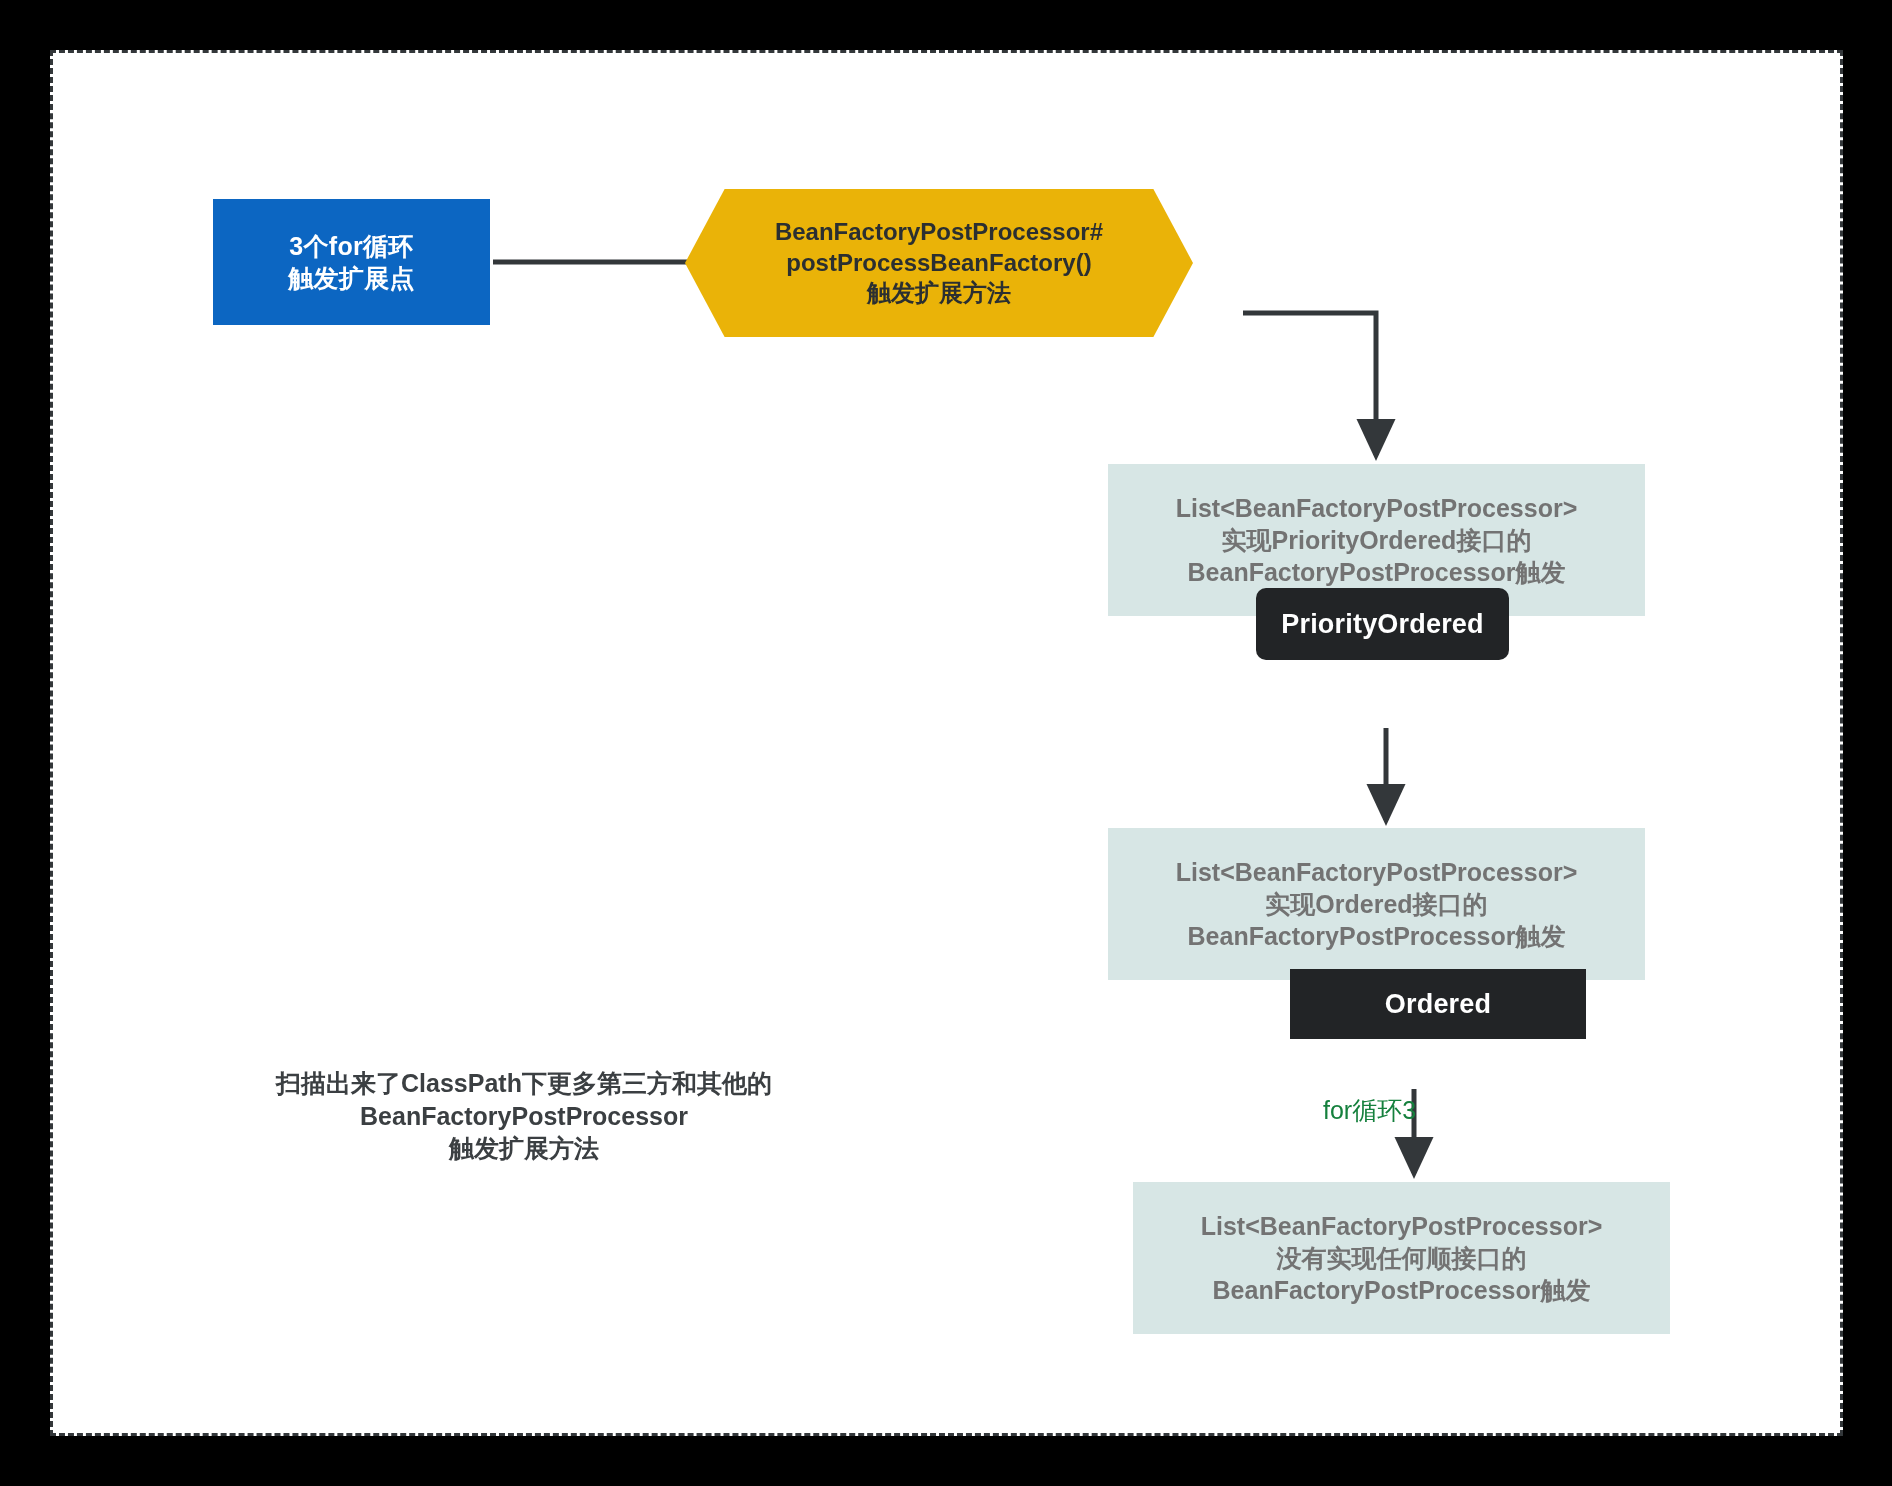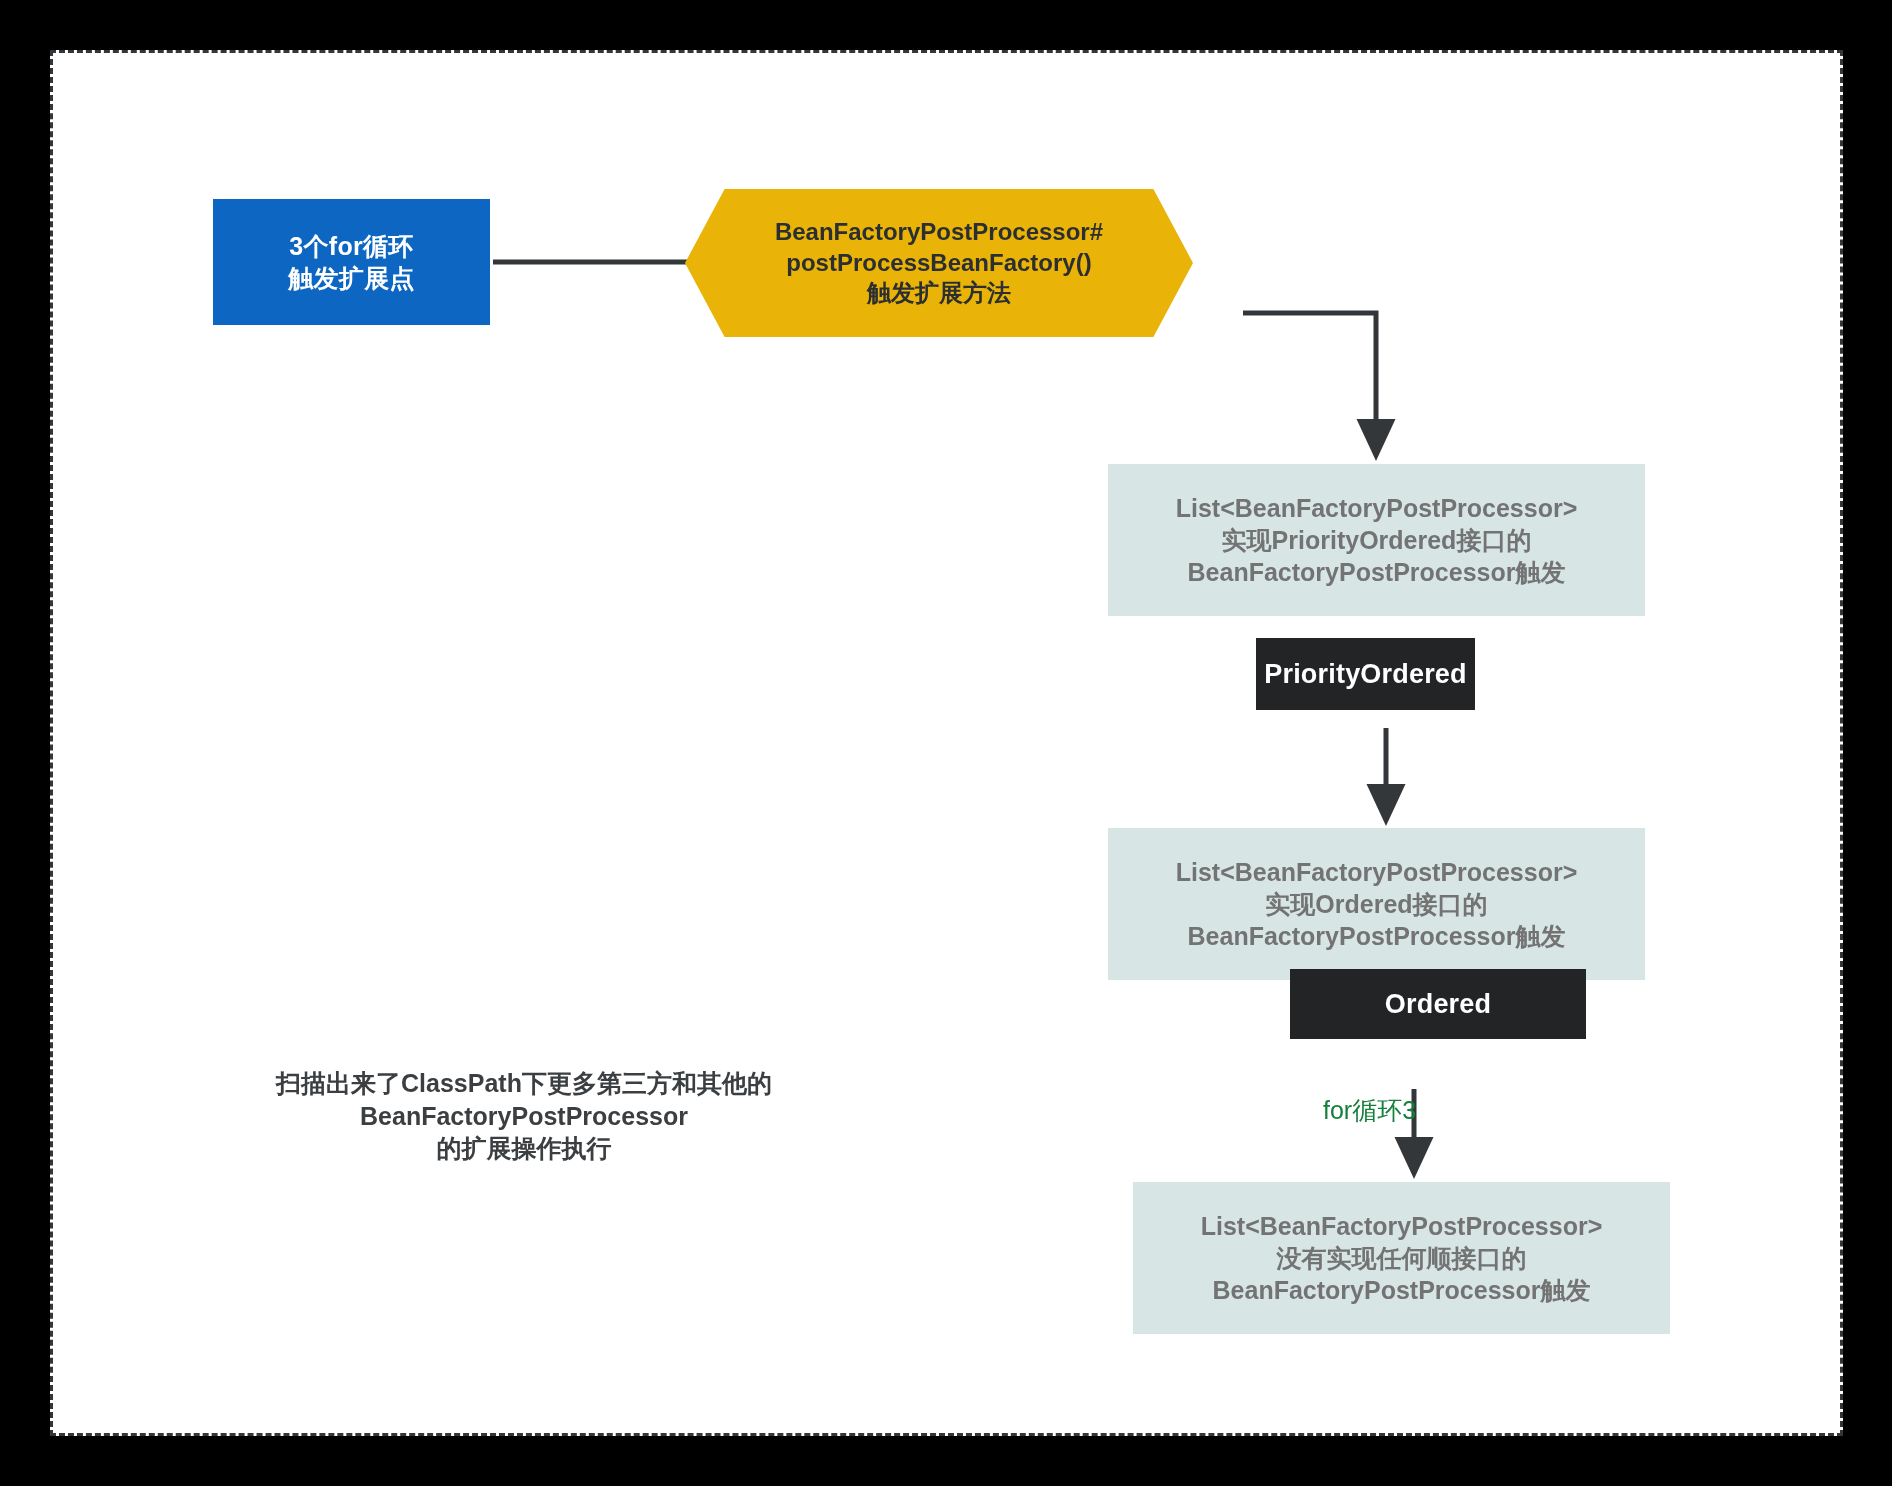--- a/index.html
+++ b/index.html
@@ -74,21 +74,21 @@
   #teal-box-2 { left: 1055px; top: 775px; width: 537px; height: 152px; }
   #teal-box-3 { left: 1080px; top: 1129px; width: 537px; height: 152px; }
 
   
   .black-box {
     background: #222426;
     color: #ffffff;
     font-size: 27px;
     letter-spacing: 0.2px;
   }
-  #black-box-priority { left: 1203px; top: 585px; width: 219px; height: 72px; }
+  #black-box-priority { left: 1203px; top: 535px; width: 253px; height: 72px; border-radius: 10px; }
   #black-box-ordered  { left: 1237px; top: 916px; width: 296px; height: 70px; }
   #black-box-nonordered { left: 1237px; top: 1279px; width: 248px; height: 72px; }
 
   
   #side-note {
     position: absolute;
     left: 186px;
     top: 1014px;
     width: 570px;
     text-align: center;
@@ -169,15 +169,15 @@
 
   <div id="loop-label">for循环3</div>
 
   <div class="node teal-box" id="teal-box-3">List&lt;BeanFactoryPostProcessor&gt;
 没有实现任何顺接口的
 BeanFactoryPostProcessor触发</div>
 
 
   <div id="side-note">扫描出来了ClassPath下更多第三方和其他的
 BeanFactoryPostProcessor
-的扩展操作执行</div>
+触发扩展方法</div>
 
 </div>
 
 </body></html>

